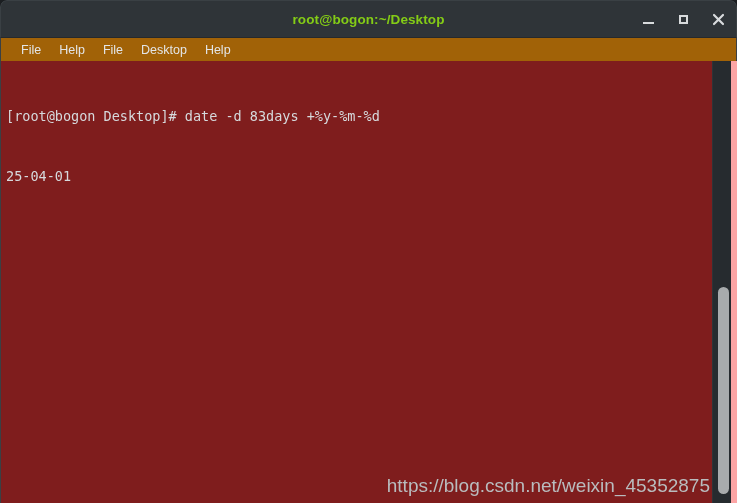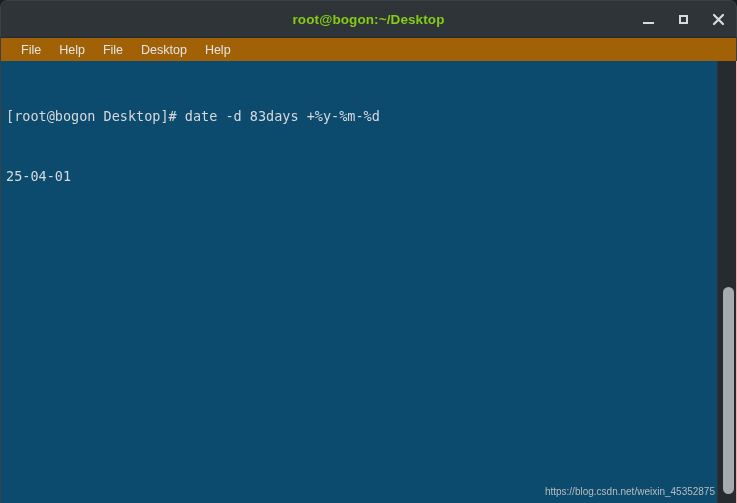--- a/index.html
+++ b/index.html
@@ -99,23 +99,23 @@
     font-family: "Liberation Sans", sans-serif;
     padding: 0 9px;
     line-height: 24px;
     white-space: nowrap;
   }
 
   
   .terminal {
     position: relative;
     height: calc(503px - 37px - 24px);
-    background: #0c4a6e;
+    background: #7f1d1d;
     border-left: 1px solid #3a4044;
-    border-right: 1px solid #fca5a5;
+    border-right: 6px solid #fca5a5;
     box-sizing: border-box;
     overflow: hidden;
   }
   .term-text {
     position: absolute;
     left: 5px;
     top: 5px;
     right: 20px;
     margin: 0;
     color: #d6d9dc;
@@ -146,21 +146,21 @@
     background: #a8abad;
     border-radius: 6px;
   }
 
   
   .watermark {
     position: absolute;
     right: 21px;
     bottom: 6px;
     color: #b9bcbe;
-    font-size: 10px;
+    font-size: 19px;
     font-family: "Liberation Sans", sans-serif;
     white-space: nowrap;
   }
 </style>
 </head>
 <body>
 
 <div class="window">
 
   <div class="titlebar">

